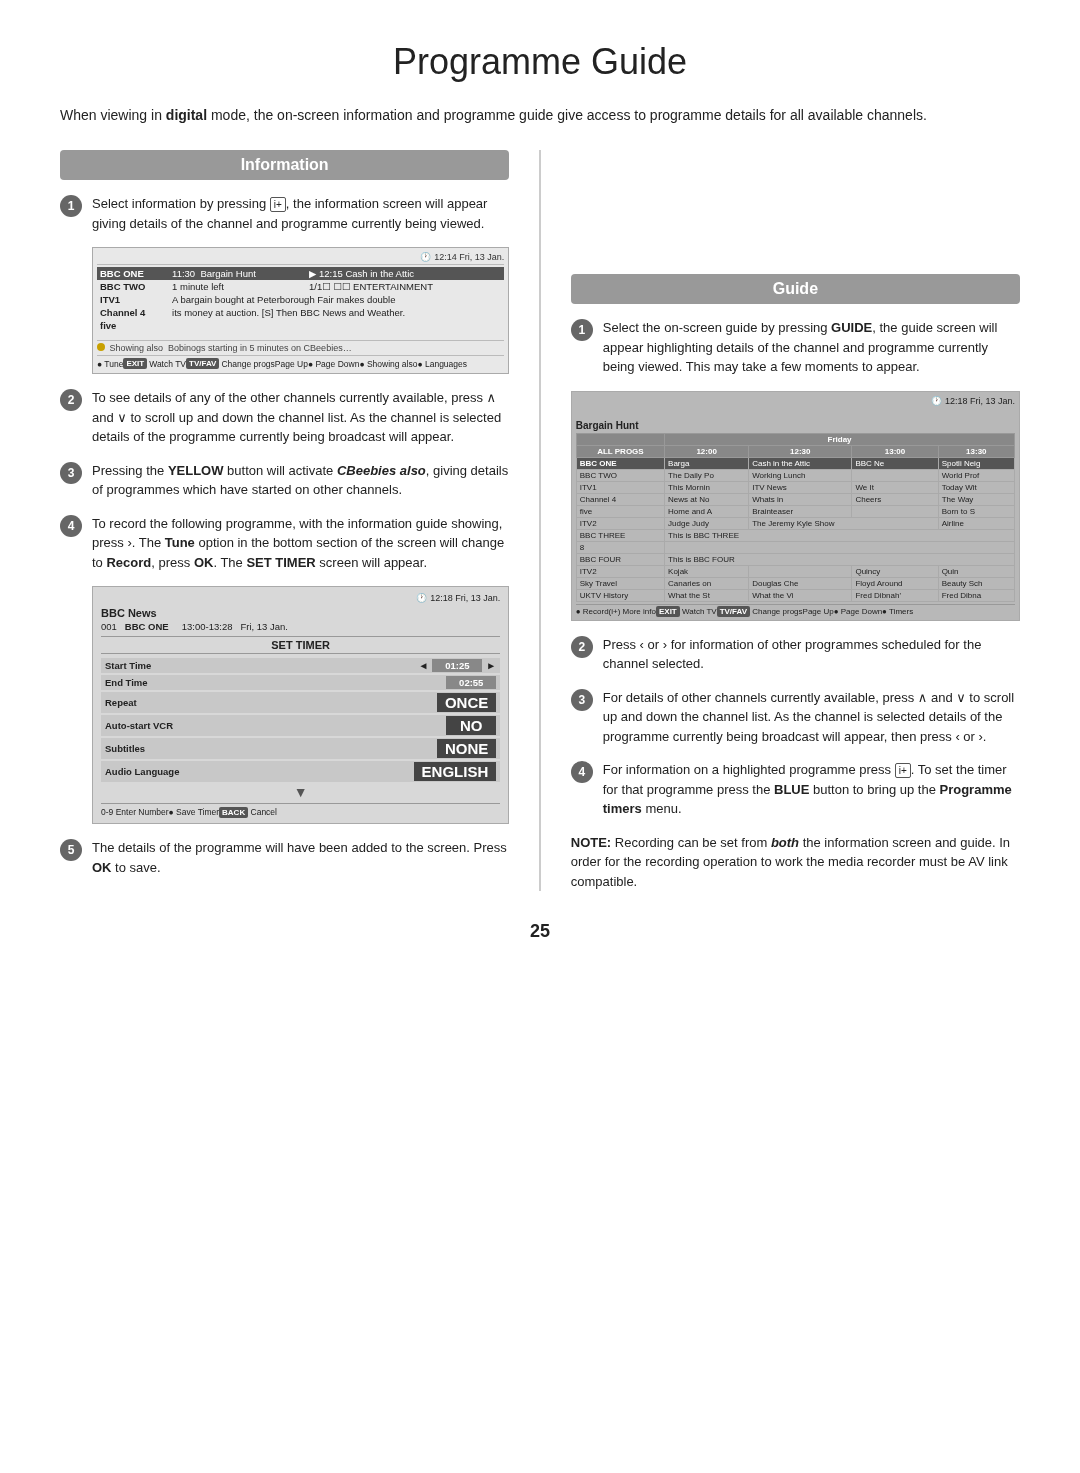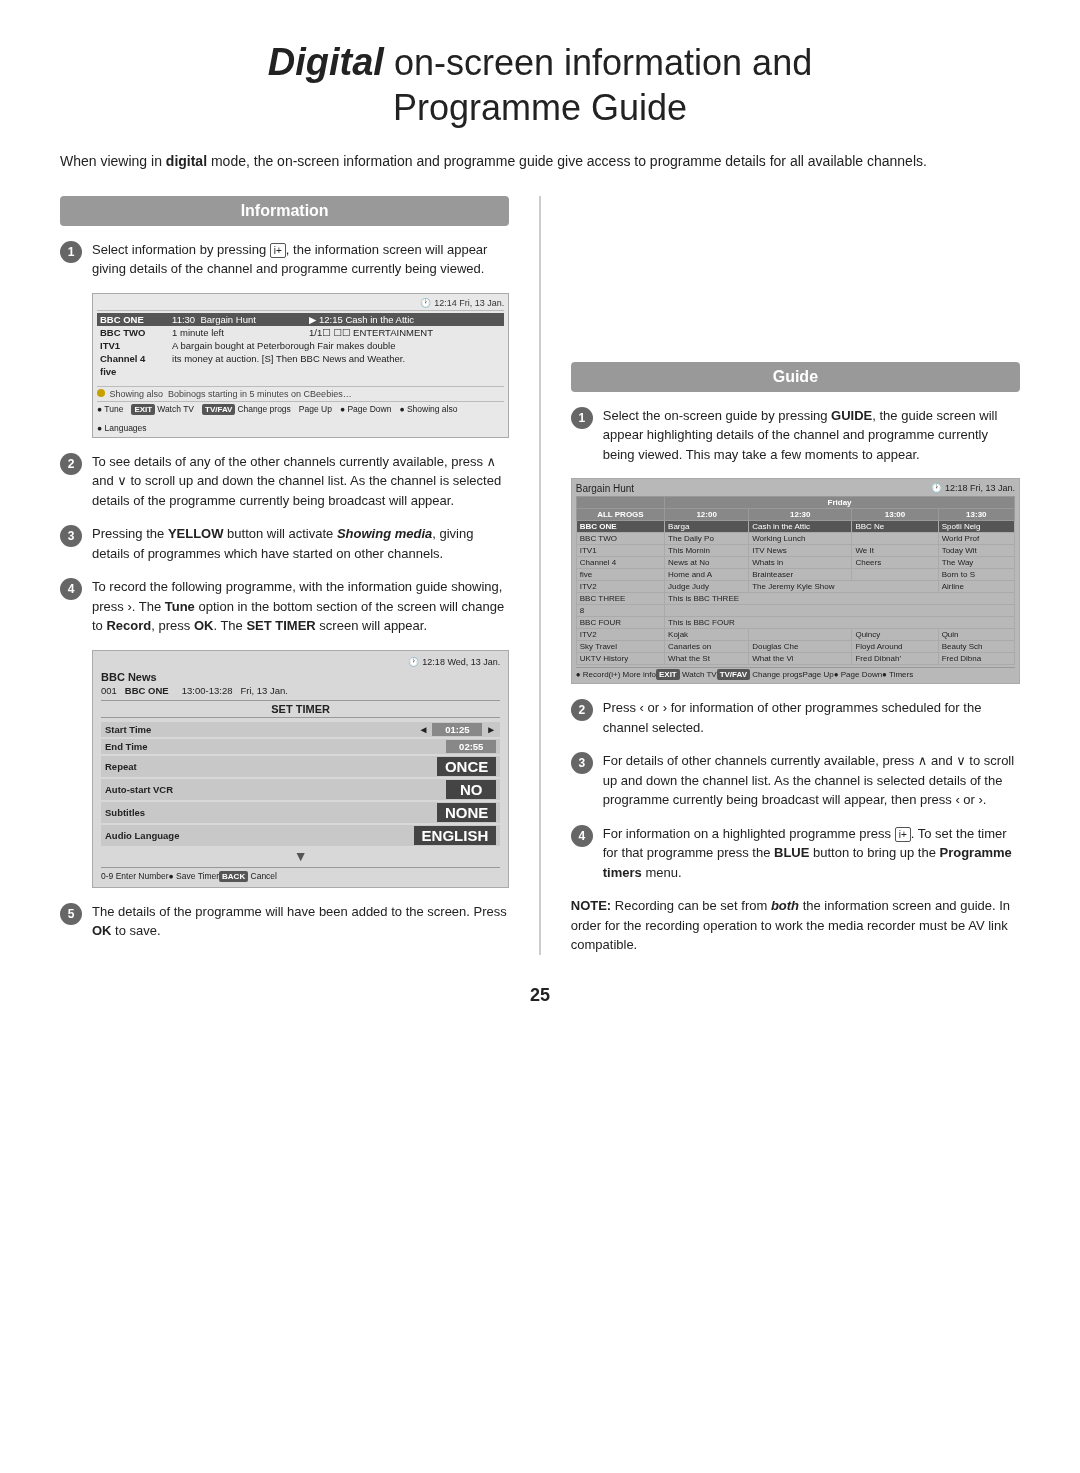--- a/index.html
+++ b/index.html
@@ -120,21 +120,20 @@
     }
     .screen-small-text {
       font-size: 9px;
       color: #444;
       border-top: 1px solid #bbb;
       padding-top: 2px;
       margin-top: 8px;
     }
     .screen-bottom-bar {
       display: flex;
-      gap: 8px;
       font-size: 8.5px;
       border-top: 1px solid #bbb;
       padding-top: 2px;
       margin-top: 2px;
       flex-wrap: wrap;
     }
     .screen-bottom-bar span { display: flex; align-items: center; gap: 2px; }
     .key-btn {
       background: #555;
       color: #fff;
@@ -224,22 +223,23 @@
       font-size: 9px;
       padding: 4px;
     }
     .guide-screen .gs-top {
       display: flex;
       justify-content: space-between;
       font-size: 9px;
       margin-bottom: 2px;
     }
     .guide-screen .gs-title {
-      font-weight: 400;
+      font-weight: 700;
       font-size: 10px;
+      margin-top: 24px;
     }
     .guide-screen .gs-grid {
       width: 100%;
       border-collapse: collapse;
       font-size: 8px;
     }
     .guide-screen .gs-grid th {
       background: #888;
       color: #fff;
       padding: 1px 3px;
@@ -280,23 +280,20 @@
     .divider {
       width: 1.5px;
       background: #ccc;
       align-self: stretch;
     }
   </style>
 </head>
 <body>
 
 <h1 class="page-title">
-  <span>
-    <span class="bold-word">Digital</span><span class="normal-part"> on-screen information and</span>
-  </span>
   <span class="page-title-line2">Programme Guide</span>
 </h1>
 
 <p class="intro-text">
   When viewing in <b>digital</b> mode, the on-screen information and programme guide give access to programme details for all available channels.
 </p>
 
 <div class="columns">
 
   <div class="col-left">
@@ -358,34 +355,34 @@
     <div class="step">
       <div class="step-num">2</div>
       <div class="step-text">
         To see details of any of the other channels currently available, press ∧ and ∨ to scroll up and down the channel list. As the channel is selected details of the programme currently being broadcast will appear.
       </div>
     </div>
 
     <div class="step">
       <div class="step-num">3</div>
       <div class="step-text">
-        Pressing the <b>YELLOW</b> button will activate <b><i>Showing media</i></b>, giving details of programmes which have started on other channels.
+        Pressing the <b>YELLOW</b> button will activate <b><i>CBeebies also</i></b>, giving details of programmes which have started on other channels.
       </div>
     </div>
 
     <div class="step">
       <div class="step-num">4</div>
       <div class="step-text">
         To record the following programme, with the information guide showing, press ›. The <b>Tune</b> option in the bottom section of the screen will change to <b>Record</b>, press <b>OK</b>. The <b>SET TIMER</b> screen will appear.
       </div>
     </div>
 
     <div class="timer-screen">
       <div class="ts-top">
-        <span>🕐</span>&nbsp;<span>12:18 Wed, 13 Jan.</span>
+        <span>🕐</span>&nbsp;<span>12:18 Fri, 13 Jan.</span>
       </div>
       <div class="ts-title">BBC News</div>
       <div class="ts-info">001&nbsp;&nbsp; <b>BBC ONE</b>&nbsp;&nbsp;&nbsp;&nbsp; 13:00-13:28&nbsp;&nbsp; Fri, 13 Jan.</div>
       <div class="ts-set-timer">SET TIMER</div>
 
       <div class="timer-row">
         <span class="timer-row-label">Start Time</span>
         <span style="display:flex;align-items:center;gap:4px;">
           <span>◄</span>
           <span class="timer-row-val">01:25</span>

